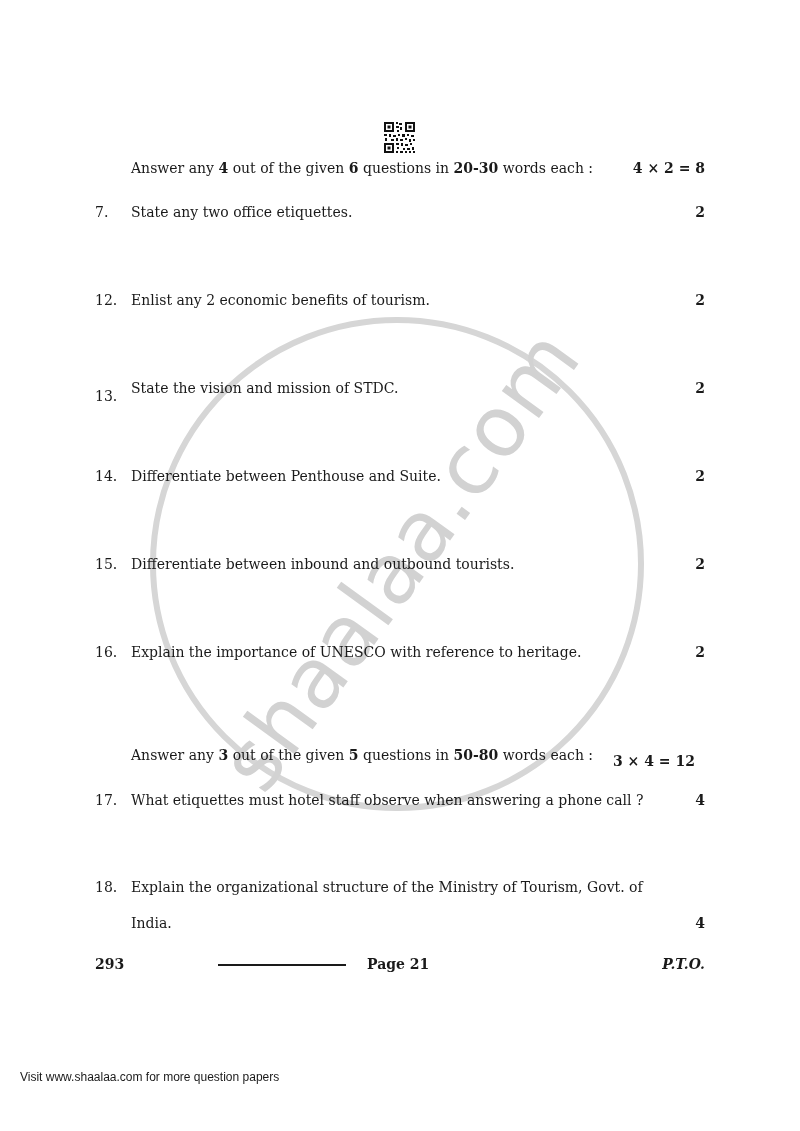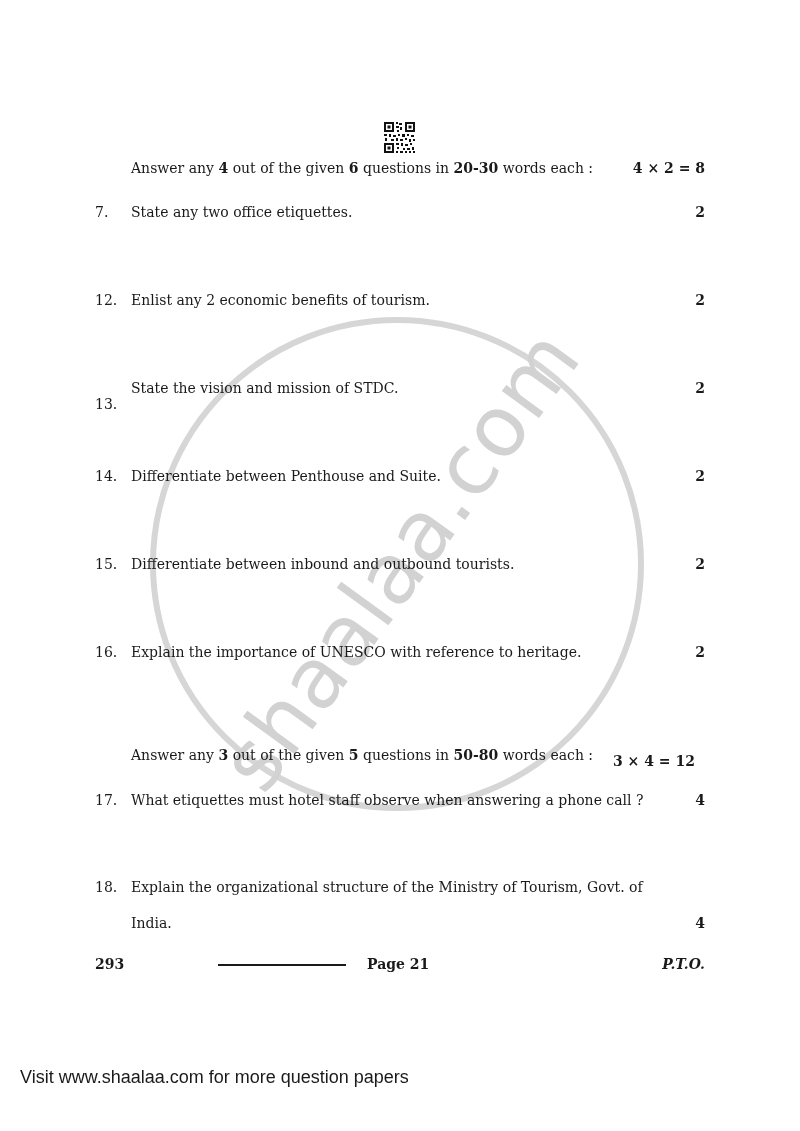--- a/index.html
+++ b/index.html
@@ -122,21 +122,21 @@
       font-size: 14px;
       line-height: 18px;
       font-weight: bold;
       font-style: italic;
     }
     .visit {
       position: absolute;
       left: 20px;
       top: 1066px;
       font-family: "Liberation Sans", "DejaVu Sans", sans-serif;
-      font-size: 18px;
+      font-size: 12px;
       line-height: 22px;
       color: #1a1a1a;
       white-space: nowrap;
     }
   </style>
 </head>
 <body>
 
 <div class="watermark"></div>
 <div class="watermark-text">shaalaa.com</div>
@@ -201,21 +201,21 @@
   <div class="marks" style="top:203px;">2</div>
 </div>
 
 <div>
   <div class="qnum" style="top:291px;">12.</div>
   <div class="qtext" style="top:291px;">Enlist any 2 economic benefits of tourism.</div>
   <div class="marks" style="top:291px;">2</div>
 </div>
 
 <div>
-  <div class="qnum" style="top:395px;">13.</div>
+  <div class="qnum" style="top:387px;">13.</div>
   <div class="qtext" style="top:379px;">State the vision and mission of STDC.</div>
   <div class="marks" style="top:379px;">2</div>
 </div>
 
 <div>
   <div class="qnum" style="top:467px;">14.</div>
   <div class="qtext" style="top:467px;">Differentiate between Penthouse and Suite.</div>
   <div class="marks" style="top:467px;">2</div>
 </div>
 

